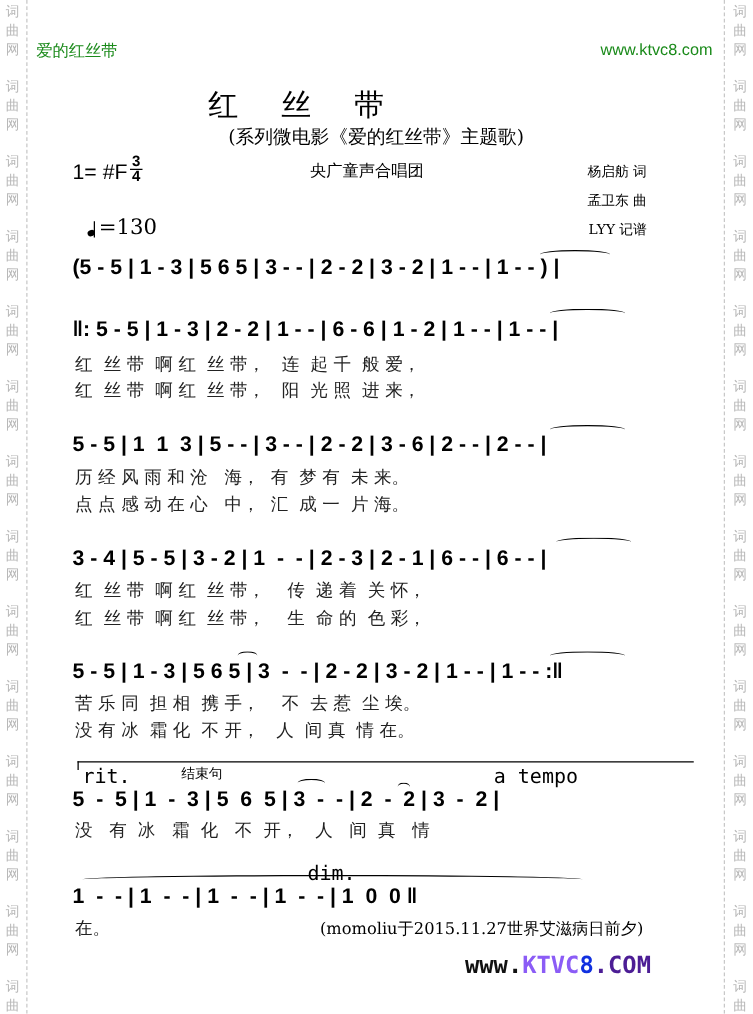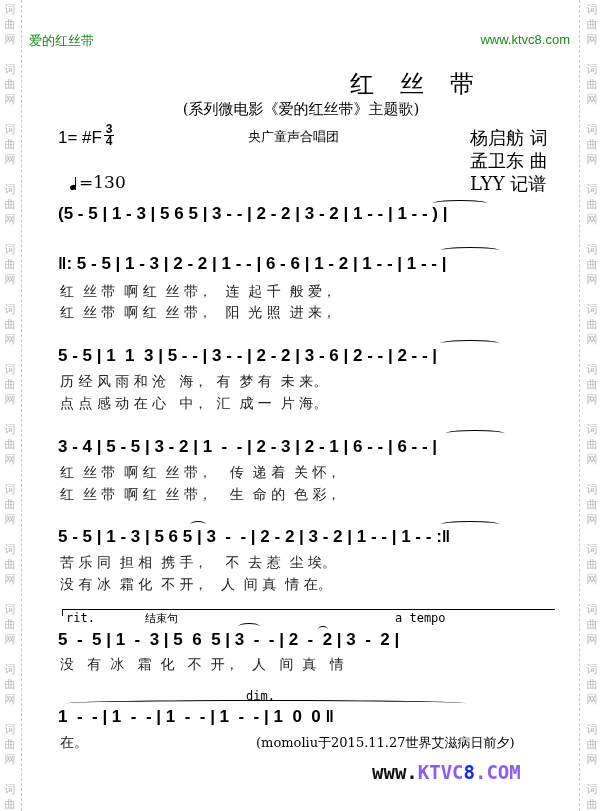--- a/index.html
+++ b/index.html
@@ -10,40 +10,40 @@
   .side { position:absolute; top:0; width:20px; height:811px; }
   .side.left { left:0; }
   .side.right { right:0; }
   .side .wm { font-family:"DejaVu Serif", serif; font-size:11px; color:#b8b8b8; text-align:center; line-height:15px; width:20px; }
   .side .grp { height:60px; padding-top:2px; box-sizing:border-box; }
   .vline { position:absolute; top:0; height:811px; width:0; border-left:1px dashed #c8c8c8; }
   .vline.l { left:21px; }
   .vline.r { left:579px; }
   .site-cn { position:absolute; left:29px; top:32px; color:#1a8a1a; font-size:13px; }
   .site-url { position:absolute; right:32px; top:32px; color:#1a8a1a; font-size:13px; font-family:"Liberation Sans", sans-serif; }
-  .title { position:absolute; left:0; width:484px; top:68px; text-align:right; font-family:Liberation Serif, serif; font-size:24px; letter-spacing:10px; }
+  .title { position:absolute; left:0; width:484px; top:68px; text-align:center; font-family:Liberation Mono, monospace; font-size:24px; letter-spacing:10px; }
   .subtitle { position:absolute; left:0; width:602px; top:100px; text-align:center; font-family:"DejaVu Serif", serif; font-size:15px; }
   .key { position:absolute; left:58px; top:128px; font-size:17px; font-family:"Liberation Sans", sans-serif; }
   .timesig { position:absolute; left:104px; top:124px; font-weight:bold; font-size:12px; text-align:center; line-height:11px; font-family:"Liberation Sans", sans-serif; }
   .timesig .bar { border-top:1.5px solid #000; width:10px; }
   .performer { position:absolute; left:248px; top:128px; font-size:13px; font-family:"DejaVu Serif", serif; }
-  .credits { position:absolute; left:470px; top:126px; font-size:18px; font-family:"DejaVu Serif", serif; line-height:23px; }
+  .credits { position:absolute; left:470px; top:126px; font-size:11px; font-family:"DejaVu Serif", serif; line-height:23px;text-align:right; }
   .tempo { position:absolute; left:70px; top:172px; font-size:17px; font-family:"DejaVu Serif", serif; }
   .tempo .note { display:inline-block; width:6px; height:5px; background:#000; border-radius:50%; transform:rotate(-20deg); position:relative; top:2px; margin-right:2px;}
   .tempo .stem { display:inline-block; width:1px; height:13px; background:#000; position:relative; left:-3px; top:-2px; vertical-align:bottom;}
 
   .line { position:absolute; left:58px; width:500px; font-family:"Liberation Sans", sans-serif; font-weight:bold; font-size:17px; white-space:pre; }
   .lyric { position:absolute; left:60px; font-family:"DejaVu Serif", serif; font-size:14px; color:#222; white-space:pre; letter-spacing:0px; }
-  .mark { position:absolute; font-family:"DejaVu Sans Mono", monospace; font-size:12px; }
+  .mark { position:absolute; font-family:"DejaVu Sans Mono", monospace; font-size:16px; }
   .mark.cn { font-family:"DejaVu Serif", serif; font-size:11px; }
   .bracket { position:absolute; left:62px; top:609px; width:492px; height:6px; border-top:1px solid #000; border-left:1px solid #000; }
   .slur { position:absolute; border-top:1.2px solid #000; border-radius:50% 50% 0 0; height:6px; }
   .footer-note { position:absolute; left:256px; top:734px; font-family:"DejaVu Serif", serif; font-size:13px; }
   .brand { position:absolute; left:372px; top:761px; font-family:"DejaVu Sans Mono", monospace; font-size:19px; font-weight:bold; letter-spacing:0px; }
-  .brand .b1 { color:#111; } .brand .b2 { color:#8b5cf6; } .brand .b3 { color:#1030e0; } .brand .b4 { color:#8b5cf6; }
+  .brand .b1 { color:#111; } .brand .b2 { color:#8b5cf6; } .brand .b3 { color:#1030e0; } .brand .b4 { color:#4c1d95; }
 </style>
 </head>
 <body>
 
 <div class="side left" id="wmL">
     <div class="grp">
       <div class="wm">词</div>
       <div class="wm">曲</div>
       <div class="wm">网</div>
     </div>

